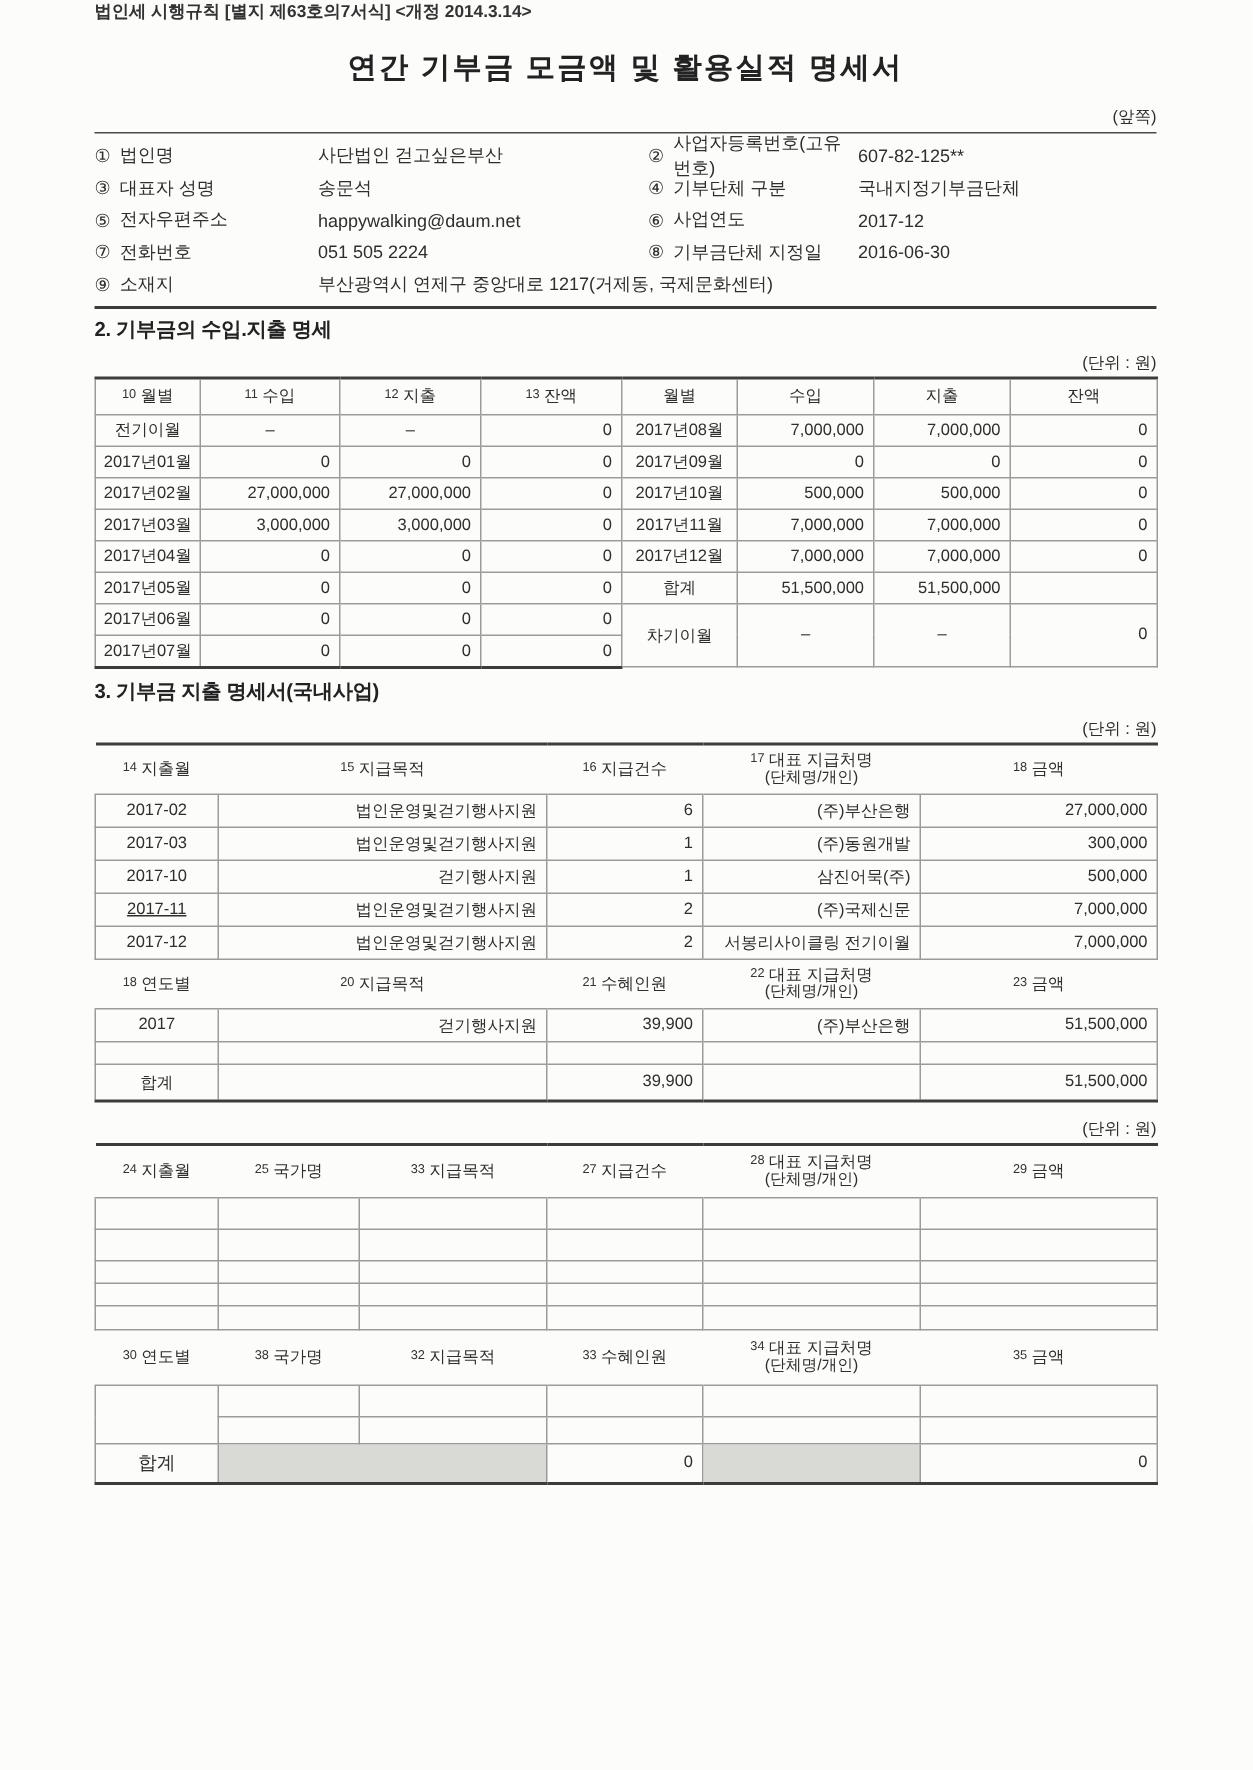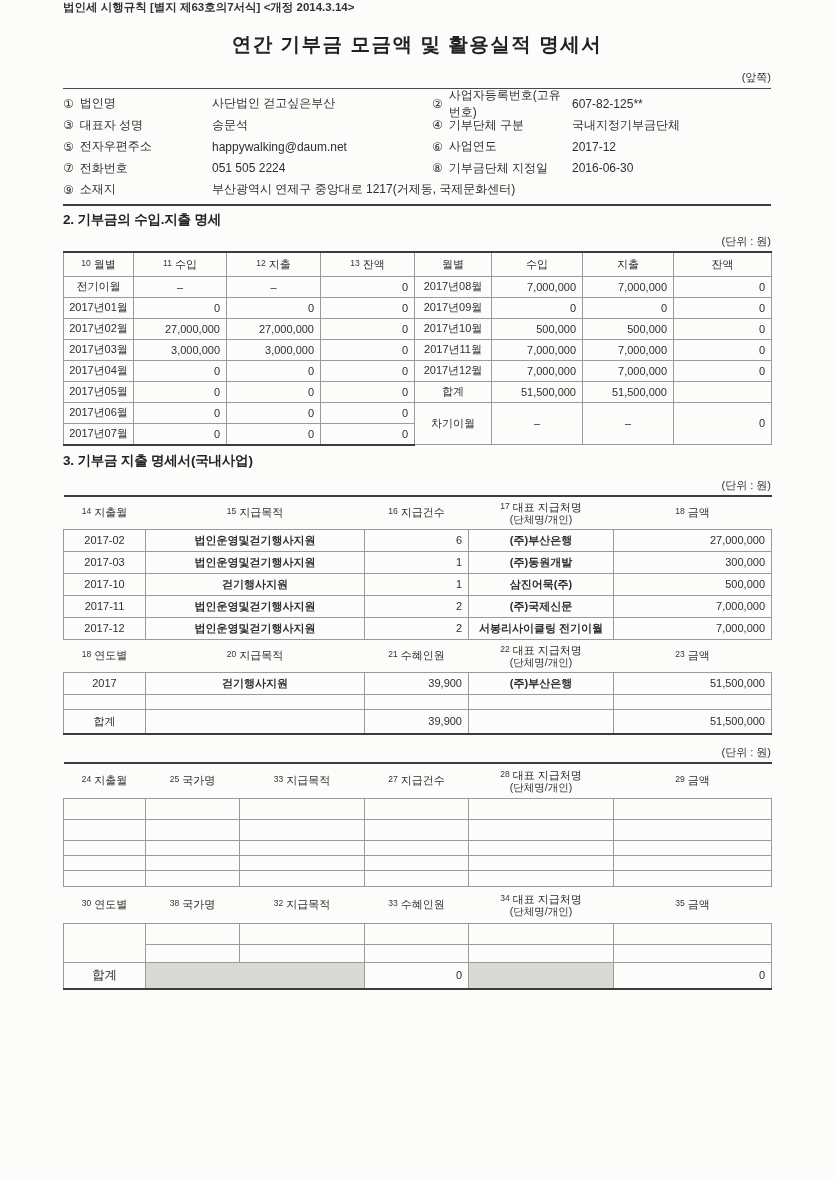--- a/index.html
+++ b/index.html
@@ -27,21 +27,21 @@
   .s1-label { width:137px; display:flex; align-items:center; gap:6px; }
   .s1-value { width:220px;margin-left:12px; }
   .s1-label2 { width:140px; display:flex; align-items:center; gap:6px; }
   .s1-value2 { flex:1; }
   .circ { font-size:12px; }
 
   
   table { border-collapse:collapse; table-layout:fixed; width:708px; font-size:11px; color:#2e2e2e; }
   td { border:1px solid #9b9b9b; padding:1px 6px; overflow:hidden; white-space:nowrap; }
   td.c { text-align:center; padding:1px 2px; }
-  td.l { text-align:center;font-weight:bold; }
+  td.l { text-align:right; }
   td.r { text-align:right; }
   .hno { font-size:8.5px; position:relative; top:-2px; margin-right:3px; color:#333; }
   .hsub { font-size:10.5px; line-height:11px; }
   .hmain { line-height:12px; }
 
   
   #t2 td.hdr { border-top:2px solid #3c3c3c; text-align:center; height:21px; }
   #t2 tr.body td { height:18px; }
   #t2 tr.last td { border-bottom:2px solid #3c3c3c; }
 
@@ -284,21 +284,21 @@
             <td class="r" style="height: 19px;">300,000</td>
           </tr>
           <tr>
             <td class="c" style="height: 19px;">2017-10</td>
             <td class="l" style="height: 19px;">걷기행사지원</td>
             <td class="r" style="height: 19px;">1</td>
             <td class="l" style="height: 19px;">삼진어묵(주)</td>
             <td class="r" style="height: 19px;">500,000</td>
           </tr>
           <tr>
-            <td class="c" style="height: 19px;">2017-11</td>
+            <td class="c" style="height: 19px; text-decoration: underline;">2017-11</td>
             <td class="l" style="height: 19px;">법인운영및걷기행사지원</td>
             <td class="r" style="height: 19px;">2</td>
             <td class="l" style="height: 19px;">(주)국제신문</td>
             <td class="r" style="height: 19px;">7,000,000</td>
           </tr>
           <tr>
             <td class="c" style="height: 19px;">2017-12</td>
             <td class="l" style="height: 19px;">법인운영및걷기행사지원</td>
             <td class="r" style="height: 19px;">2</td>
             <td class="l" style="height: 19px;">서봉리사이클링 전기이월</td>

